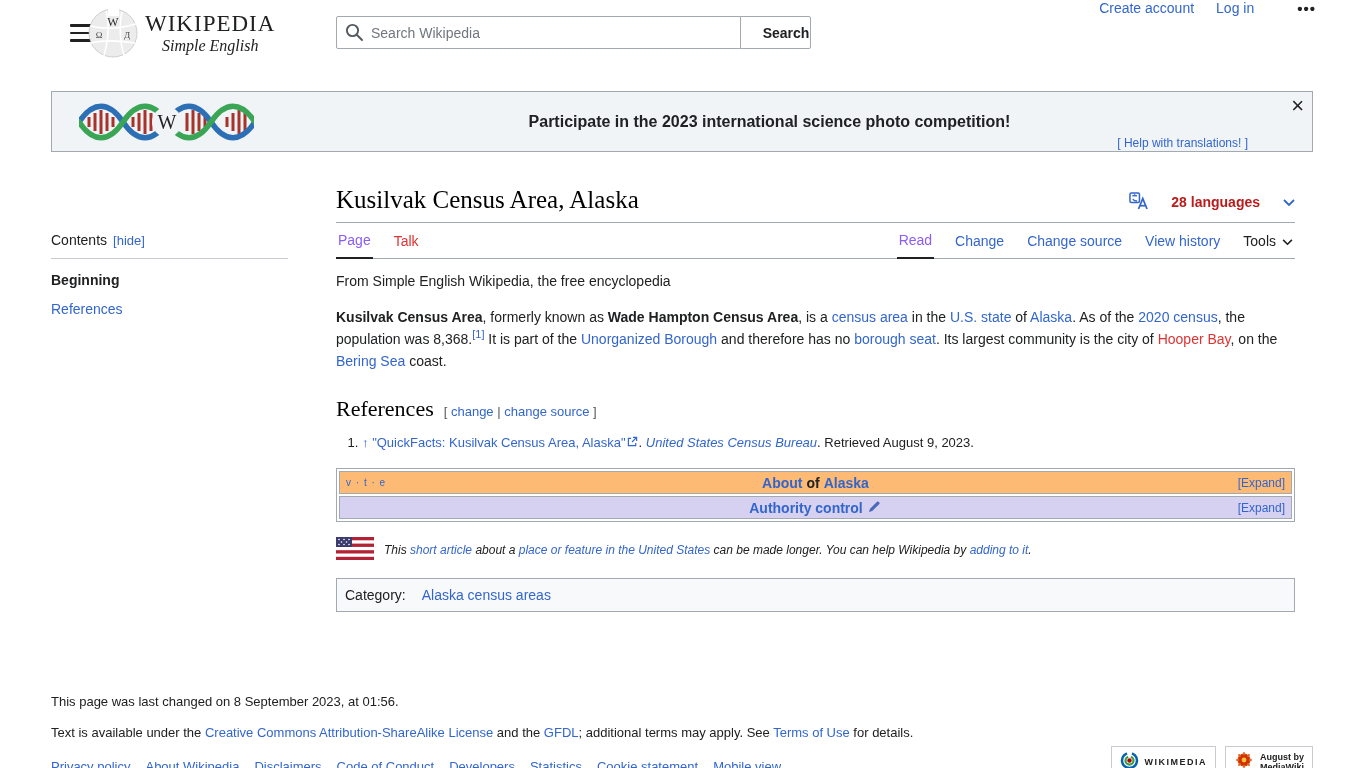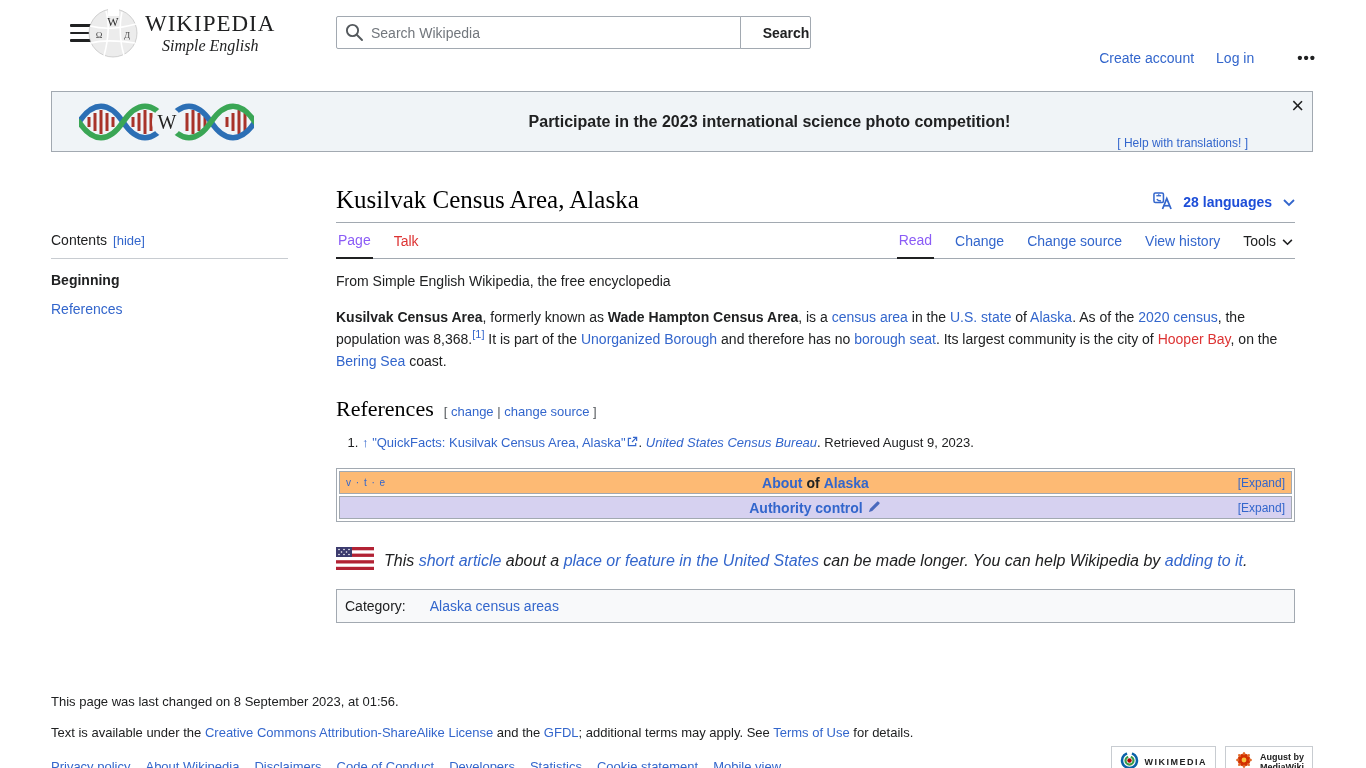--- a/index.html
+++ b/index.html
@@ -17,21 +17,21 @@
   .logo-text { display:flex; flex-direction:column; align-items:center; }
   .logo-title { font-family:"Liberation Serif", serif; font-size:23px; letter-spacing:1px; color:#202122; line-height:26px; }
   .logo-sub { font-family:"Liberation Serif", serif; font-style:italic; font-size:16px; color:#202122; line-height:18px; }
   .search { position:absolute; left:336px; top:16px; height:33px; display:flex; }
   .search-icon-box { position:absolute; left:9px; top:7px; }
   .search-input { width:405px; height:33px; border:1px solid #a2a9b1; border-radius:2px 0 0 2px;
                   padding:0 8px 0 34px; font-size:14px; font-family:inherit; color:#202122; outline:none; }
   .search-input::placeholder { color:#72777d; }
   .search-btn { width:71px; height:33px; border:1px solid #a2a9b1; margin-left:-1px; background:#fff;
                 font-weight:bold; font-size:14px; color:#202122; border-radius:0 2px 2px 0; }
-  .user-links { position:absolute; right:50px; top:0; height:66px; display:flex; align-items:flex-end; gap:22px; }
+  .user-links { position:absolute; right:50px; top:0; height:66px; display:flex; align-items:flex-start; gap:22px; }
   .more-btn { font-size:15px; font-weight:bold; color:#202122; letter-spacing:1px; }
 
   
   .banner { position:absolute; left:51px; top:91px; width:1262px; height:61px;
             background:#f0f4f7; border:1px solid #a2a9b1; }
   .banner-dna { position:absolute; left:27px; top:7px; }
   .banner-msg { position:absolute; left:0; top:0; width:100%; height:100%;
                 display:flex; align-items:center; justify-content:center;
                 padding-left:175px; font-weight:bold; font-size:16px; }
   .banner-close { position:absolute; right:8px; top:0px; font-size:22px; color:#202122; line-height:28px; }
@@ -42,22 +42,22 @@
   .contents-head { display:flex; gap:6px; align-items:baseline; padding-bottom:10px; border-bottom:1px solid #c8ccd1; }
   .contents-label { color:#202122; }
   .hide-link { font-size:13px; }
   .sb-item { margin-top:13px; }
   .sb-item-active { font-weight:bold; color:#202122; display:block; }
 
   
   .main { position:absolute; left:336px; top:183px; width:959px; }
   .title-row { position:relative; border-bottom:1px solid #a2a9b1; padding-bottom:5px; }
   h1 { font-family:"Liberation Serif", serif; font-size:25px; font-weight:normal; color:#000; line-height:34px; }
-  .lang-btn { position:absolute; right:0; top:8px; display:flex; align-items:center; gap:11px;
-              color:#1d4ed8; font-weight:bold; font-size:14px; }
+  .lang-btn { position:absolute; right:0; top:8px; display:flex; align-items:center; gap:23px;
+              color:#b91c1c; font-weight:bold; font-size:14px; }
   .tabs-row { display:flex; justify-content:space-between; align-items:stretch; height:36px; border-bottom:1px solid #a2a9b1; }
   .tabs-left, .tabs-right { display:flex; }
   .tab { display:flex; align-items:center; margin-right:19px; padding:0 2px; color:#3366cc; }
   .tabs-right .tab:last-child { margin-right:0; }
   .tab-active { color:#8b5cf6; border-bottom:2px solid #202122; margin-bottom:-1px; }
   .tab-red { color:#dd3333; }
   .tab-tools { color:#202122; gap:6px; }
   .tagline { margin-top:14px; font-size:14px; color:#202122; }
   .lead { margin-top:17px; font-size:14px; line-height:22px; width:945px; }
   sup { font-size:11px; line-height:0; }
@@ -70,22 +70,22 @@
 
   .navboxes { margin-top:16px; border:1px solid #a2a9b1; padding:2px; background:#fff; }
   .nav-row { position:relative; height:23px; display:flex; align-items:center; justify-content:center;
              font-size:14px; border:1px solid #a2a9b1; }
   .nav-row-blue { background:#fdba74; }
   .nav-row-purple { background:#d6d1f0; margin-top:2px; }
   .vte { position:absolute; left:6px; font-size:10px; letter-spacing:1px; color:#3366cc; }
   .nav-title { font-weight:bold; display:flex; align-items:center; gap:4px; }
   .expand { position:absolute; right:6px; font-size:12px; }
 
-  .stub { margin-top:25px; display:flex; align-items:center; gap:10px; font-style:italic; font-size:16px; }
-  .catbox { margin-top:15px; border:1px solid #a2a9b1; background:#f8f9fa; padding:8px; display:flex; gap:24px; font-size:14px; }
+  .stub { margin-top:15px; display:flex; align-items:center; gap:10px; font-style:italic; font-size:12px; }
+  .catbox { margin-top:15px; border:1px solid #a2a9b1; background:#f8f9fa; padding:8px; display:flex; gap:16px; font-size:14px; }
   .cat-label { color:#202122; }
 
   
   .footer { position:absolute; left:51px; top:694px; width:1262px; font-size:13px; }
   .f-line2 { margin-top:16px; }
   .f-links { margin-top:19px; display:flex; gap:15px; flex-wrap:nowrap; }
   .badges { position:absolute; right:0; top:52px; display:flex; gap:9px; }
   .badge { display:flex; align-items:center; gap:6px; border:1px solid #c8ccd1; background:#fff; padding:5px 8px; height:31px; }
   .wm-text { font-size:9px; font-weight:bold; letter-spacing:1.5px; color:#222; }
   .mw-text { display:flex; flex-direction:column; font-size:9px; font-weight:bold; line-height:10px; color:#222; }

